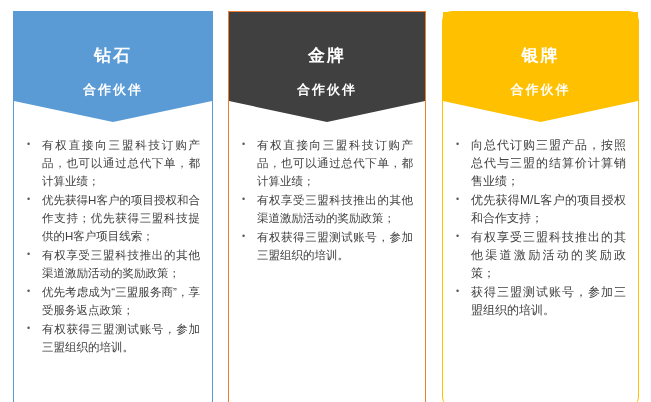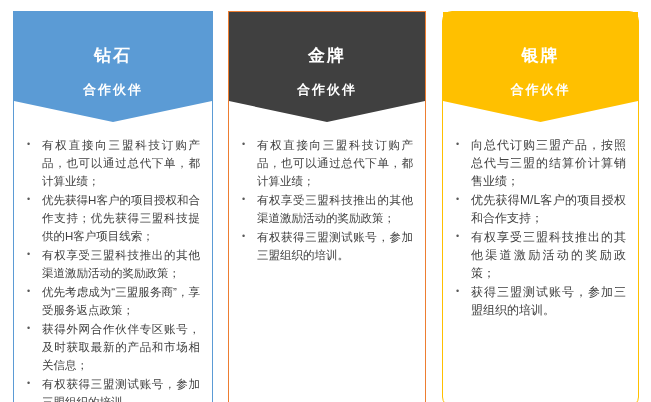--- a/index.html
+++ b/index.html
@@ -110,21 +110,20 @@
     <div class="card-header">
       <div class="card-title">钻石</div>
       <div class="card-subtitle">合作伙伴</div>
     </div>
     <div class="card-body">
       <ul class="bullet-list">
         <li class="bullet-item">有权直接向三盟科技订购产品，也可以通过总代下单，都计算业绩；</li>
         <li class="bullet-item">优先获得H客户的项目授权和合作支持；优先获得三盟科技提供的H客户项目线索；</li>
         <li class="bullet-item">有权享受三盟科技推出的其他渠道激励活动的奖励政策；</li>
         <li class="bullet-item">优先考虑成为“三盟服务商”，享受服务返点政策；</li>
-        <li class="bullet-item">获得外网合作伙伴专区账号，及时获取最新的产品和市场相关信息；</li>
         <li class="bullet-item">有权获得三盟测试账号，参加三盟组织的培训。</li>
       </ul>
     </div>
   </div>
 
   <div class="card c2">
     <div class="card-header">
       <div class="card-title">金牌</div>
       <div class="card-subtitle">合作伙伴</div>
     </div>

